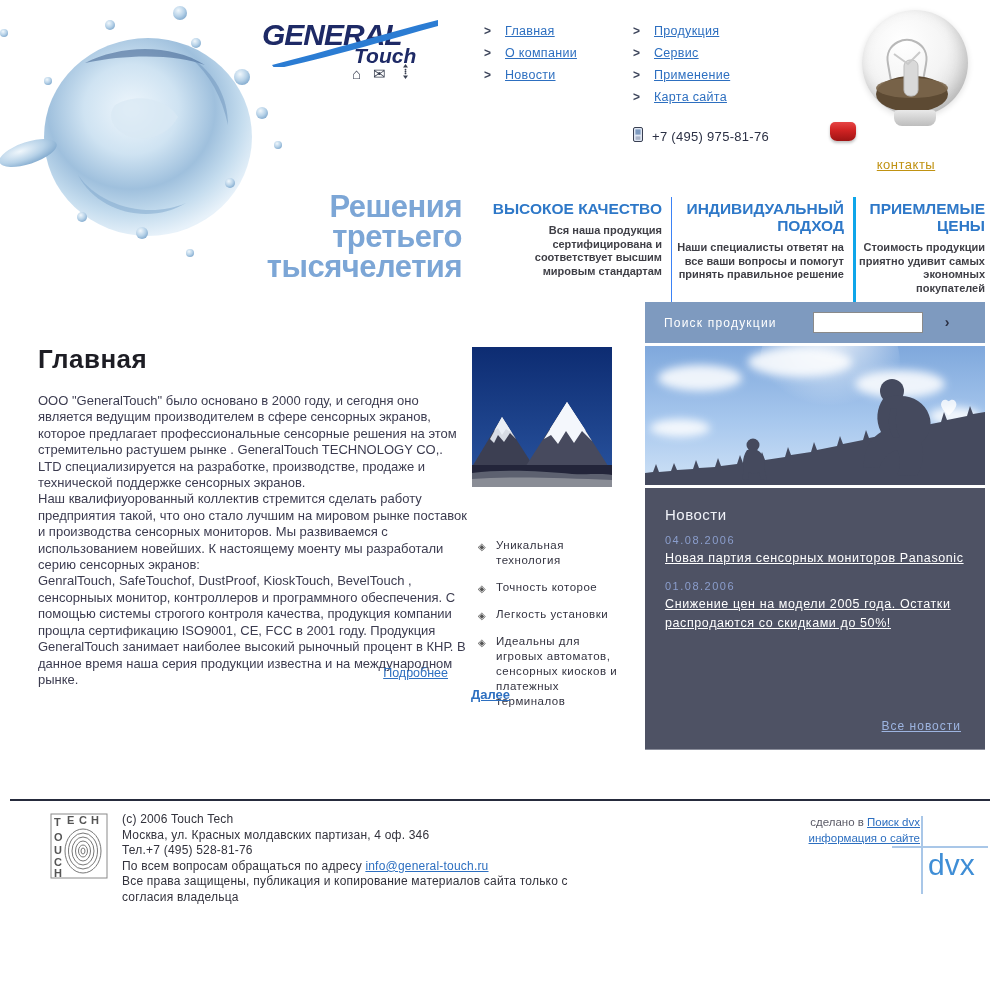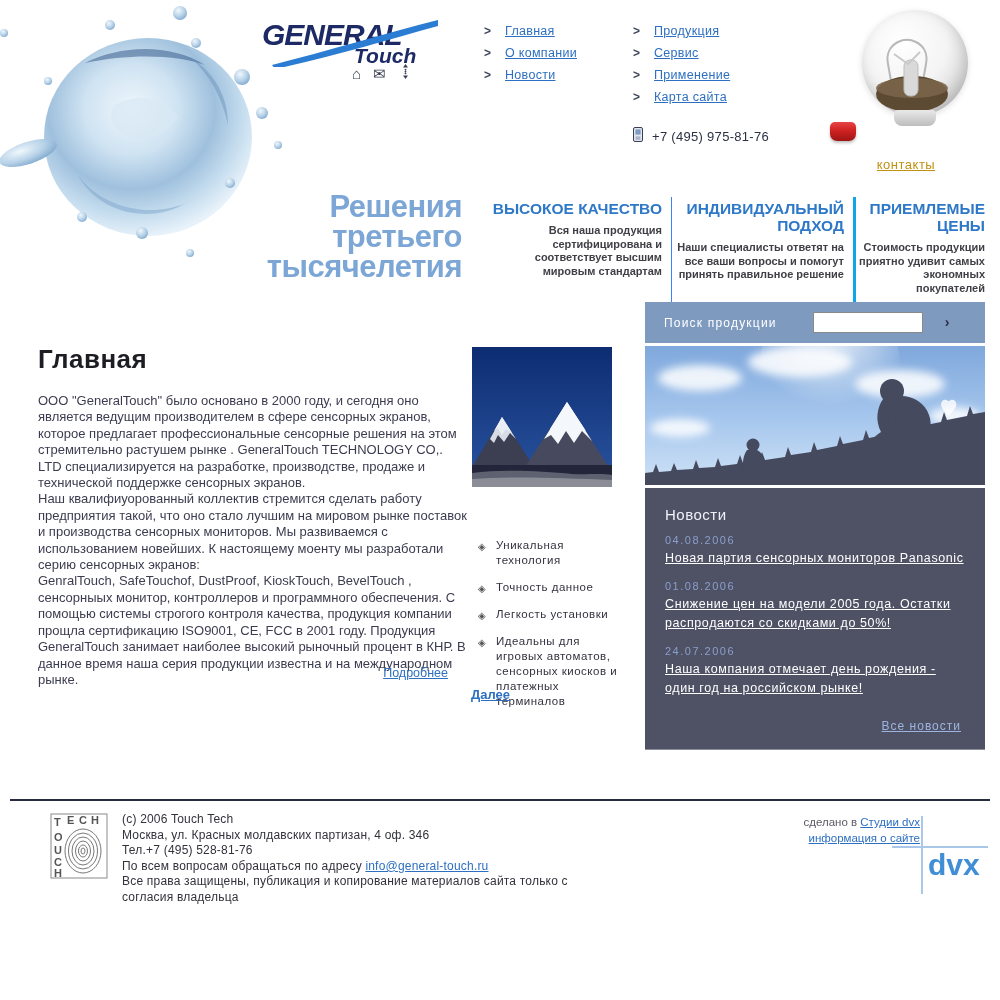--- a/index.html
+++ b/index.html
@@ -73,21 +73,21 @@
   
   .bottom-nav { position:absolute; left:38px; top:752px; font-size:11.5px; letter-spacing:.4px; }
   .bottom-nav .sep { color:#55617a; margin:0 5px; }
   .rule { position:absolute; left:10px; top:799px; width:980px; height:2px; background:#262b3d; }
   .f-logo { position:absolute; left:50px; top:813px; }
   .f-text { position:absolute; left:122px; top:812px; font-size:12px; line-height:15.6px; color:#32323c; letter-spacing:.2px; }
   .f-right { position:absolute; left:770px; top:814px; width:150px; text-align:right; font-size:11.5px; line-height:16px; }
   .f-right .pre { color:#5a5a66; }
   .dvx-v { position:absolute; left:921px; top:816px; width:2px; height:78px; background:#a9c7e8; }
   .dvx-h { position:absolute; left:892px; top:846px; width:96px; height:2px; background:#a9c7e8; }
-  .dvx-text { position:absolute; left:928px; top:848px; font-size:30px; color:#3f8ed6; letter-spacing:0;font-weight:bold; }
+  .dvx-text { position:absolute; left:928px; top:848px; font-size:30px; color:#3f8ed6; letter-spacing:0; }
 </style>
 </head>
 <body>
 
 <div class="page">
 
   <div class="splash">
     <svg width="300" height="295" viewBox="0 0 300 295">
       <defs>
         <radialGradient id="ball" cx="42%" cy="36%" r="65%">
@@ -273,24 +273,20 @@
     <div class="news-title">Новости</div>
     <div class="news-list">
       <div class="news-item">
         <div class="news-date">04.08.2006</div>
         <span class="news-link">Новая партия сенсорных мониторов Panasonic</span>
       </div>
       <div class="news-item">
         <div class="news-date">01.08.2006</div>
         <span class="news-link">Снижение цен на модели 2005 года. Остатки распродаются со скидками до 50%!</span>
       </div>
-      <div class="news-item">
-        <div class="news-date">24.07.2006</div>
-        <span class="news-link">Наша компания отмечает день рождения - один год на российском рынке!</span>
-      </div>
     </div>
     <span class="news-all">Все новости</span>
   </div>
 
   <h1 class="main-title">Главная</h1>
   <div class="main-body">
     <p>ООО "GeneralTouch" было основано в 2000 году, и сегодня оно является ведущим производителем в сфере сенсорных экранов, которое предлагает профессиональные сенсорные решения на этом стремительно растушем рынке . GeneralTouch TECHNOLOGY CO,. LTD специализируется на разработке, производстве, продаже и технической поддержке сенсорных экранов.</p>
     <p>Наш квалифиуорованный коллектив стремится сделать работу предприятия такой, что оно стало лучшим на мировом рынке поставок и производства сенсорных мониторов. Мы развиваемся с использованием новейших. К настоящему моенту мы разработали серию сенсорных экранов:</p>
     <p>GenralTouch, SafeTouchof, DustProof, KioskTouch, BevelTouch , сенсорныых монитор, контроллеров и программного обеспечения. С помощью системы строгого контроля качества, продукция компании прощла сертификацию ISO9001, CE, FCC в 2001 году. Продукция GeneralTouch занимает наиболее высокий рыночный процент в КНР. В данное время наша серия продукции известна и на международном рынке.</p>
   </div>
@@ -311,21 +307,21 @@
       <path d="M50,125 L95,55 L140,125 Z" fill="#474a5e"></path>
       <path d="M78,82 L95,55 L114,84 L106,78 L99,88 L92,79 L85,89 Z" fill="#ffffff"></path>
       <path d="M72,92 L95,55 L120,94 L110,84 L102,96 L94,84 L86,97 L79,88 Z" fill="#f4f7fc"></path>
       <rect y="118" width="140" height="22" fill="#23253a"></rect>
       <path d="M0,126 C30,122 70,124 100,127 C115,128 130,126 140,128 L140,140 L0,140 Z" fill="#5d6170"></path>
       <path d="M0,132 C40,129 90,131 140,133 L140,140 L0,140 Z" fill="#8a8d96"></path>
     </svg>
   </div>
   <ul class="mid-list">
     <li><span class="bullet">◈</span><span>Уникальная технология</span></li>
-    <li><span class="bullet">◈</span><span>Точность данное</span></li>
+    <li><span class="bullet">◈</span><span>Точность которое</span></li>
     <li><span class="bullet">◈</span><span>Легкость установки</span></li>
     <li><span class="bullet">◈</span><span>Идеальны для игровых автоматов, сенсорных киосков и платежных терминалов</span></li>
   </ul>
   <span class="dalee link">Далее</span>
 
 
   <div class="rule"></div>
 
   <div class="f-logo">
     <svg width="58" height="66" viewBox="0 0 58 66">
@@ -351,20 +347,20 @@
     </svg>
   </div>
   <div class="f-text">
     <div>(c) 2006 Touch Tech</div>
     <div>Москва, ул. Красных молдавских партизан, 4 оф. 346</div>
     <div>Тел.+7 (495) 528-81-76</div>
     <div><span>По всем вопросам обращаться по адресу </span><span class="link">info@general-touch.ru</span></div>
     <div style="width:470px">Все права защищены, публикация и копирование материалов сайта только с согласия владельца</div>
   </div>
   <div class="f-right">
-    <div><span class="pre">сделано в </span><span class="link">Студии dvx</span></div>
+    <div><span class="pre">сделано в </span><span class="link">Поиск dvx</span></div>
     <div><span class="link">информация о сайте</span></div>
   </div>
   <div class="dvx-v"></div>
   <div class="dvx-h"></div>
   <div class="dvx-text">dvx</div>
 
 </div>
 
 </body></html>

